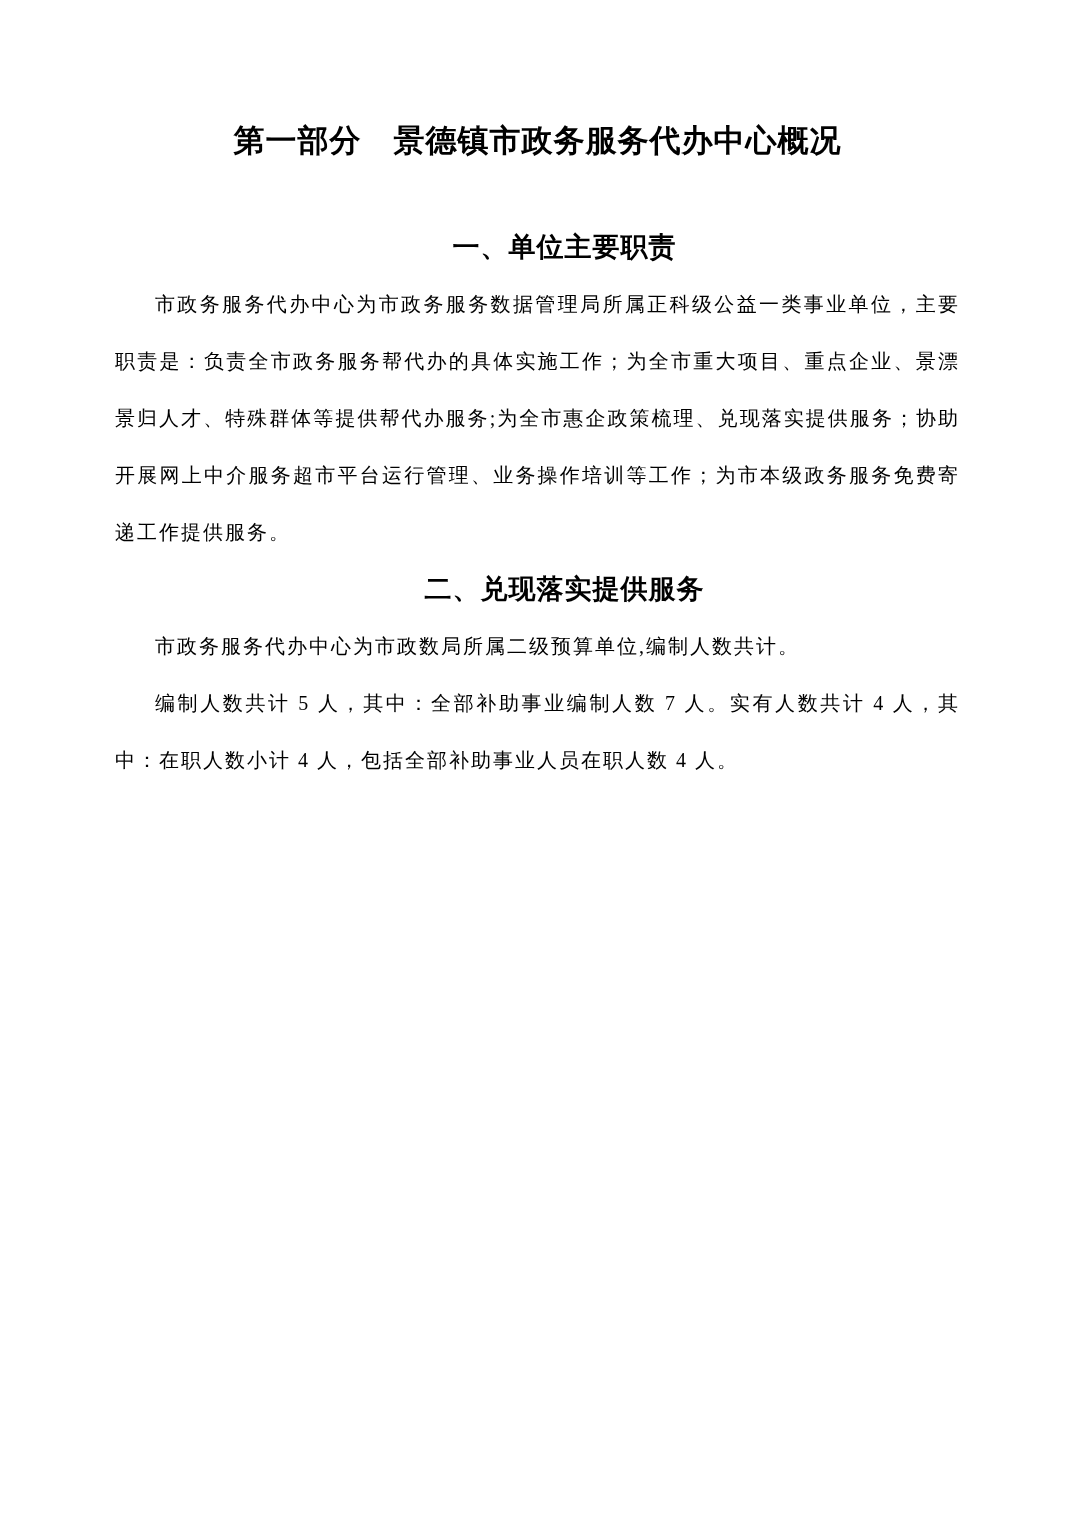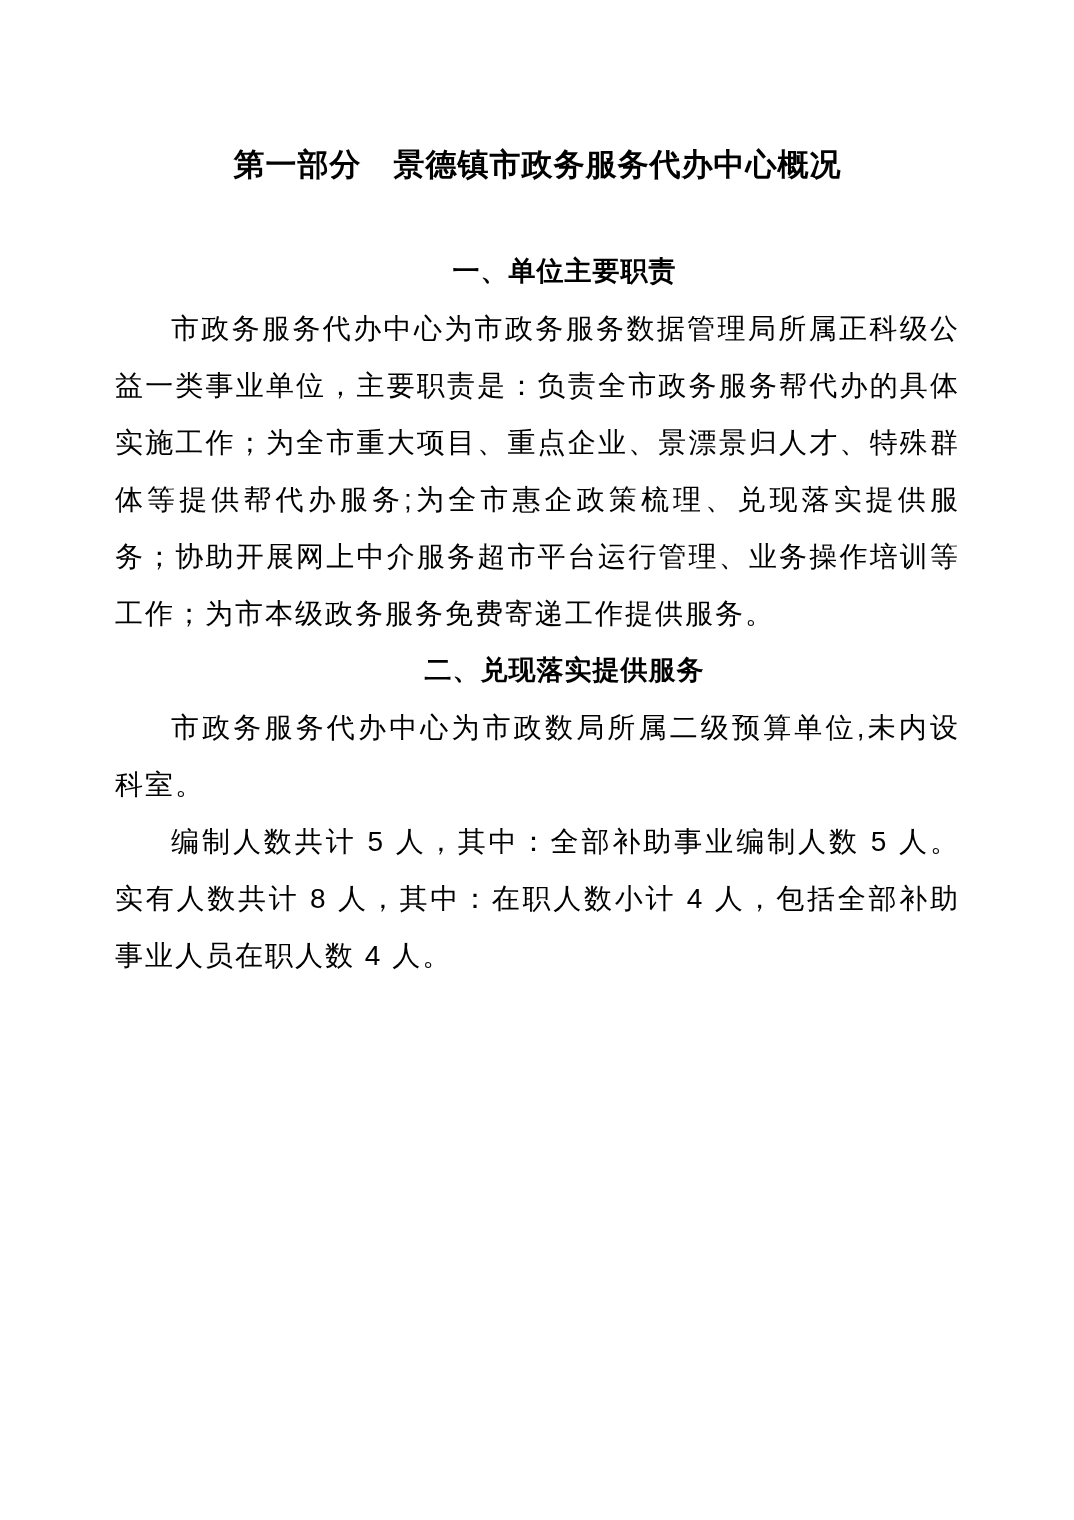--- a/index.html
+++ b/index.html
@@ -11,21 +11,20 @@
     position: relative;
     width: 1074px;
     height: 1520px;
     background: #ffffff;
     color: #000000;
     overflow: hidden;
     font-family: "Liberation Serif", serif;
   }
   .content {
     padding: 112px 114px 0 115px;
-    margin-top: 24px;
   }
   .doc-title {
     margin: 0 0 50px 0;
     text-align: center;
     font-size: 31px;
     line-height: 57px;
     font-weight: bold;
     letter-spacing: 1px;
     font-family: "Liberation Serif", serif;
   }
@@ -34,42 +33,42 @@
     font-size: 27px;
     line-height: 57px;
     font-weight: bold;
     text-indent: 2em;
     letter-spacing: 1px;
     font-family: "Liberation Sans", sans-serif;
     text-align: center;
   }
   .body-para {
     margin: 0;
-    font-size: 28px;
+    font-size: 20px;
     line-height: 57px;
     text-indent: 2em;
     text-align: justify;
     text-justify: inter-character;
     letter-spacing: 2px;
-    font-family: Liberation Sans, sans-serif;
+    font-family: Liberation Serif, serif;
   }
 </style>
 </head>
 <body>
 
 <div class="page">
   <div class="content">
 
     <h1 class="doc-title">第一部分　景德镇市政务服务代办中心概况</h1>
 
     <div>
       <h2 class="section-heading">一、单位主要职责</h2>
       <p class="body-para">市政务服务代办中心为市政务服务数据管理局所属正科级公益一类事业单位，主要职责是：负责全市政务服务帮代办的具体实施工作；为全市重大项目、重点企业、景漂景归人才、特殊群体等提供帮代办服务;为全市惠企政策梳理、兑现落实提供服务；协助开展网上中介服务超市平台运行管理、业务操作培训等工作；为市本级政务服务免费寄递工作提供服务。</p>
     </div>
 
     <div>
       <h2 class="section-heading">二、兑现落实提供服务</h2>
-      <p class="body-para">市政务服务代办中心为市政数局所属二级预算单位,未内设科室。</p>
-      <p class="body-para">编制人数共计 5 人，其中：全部补助事业编制人数 5 人。实有人数共计 8 人，其中：在职人数小计 4 人，包括全部补助事业人员在职人数 4 人。</p>
+      <p class="body-para">市政务服务代办中心为市政数局所属二级预算单位,编制人数共计。</p>
+      <p class="body-para">编制人数共计 5 人，其中：全部补助事业编制人数 7 人。实有人数共计 4 人，其中：在职人数小计 4 人，包括全部补助事业人员在职人数 4 人。</p>
     </div>
 
   </div>
 </div>
 
 </body></html>

